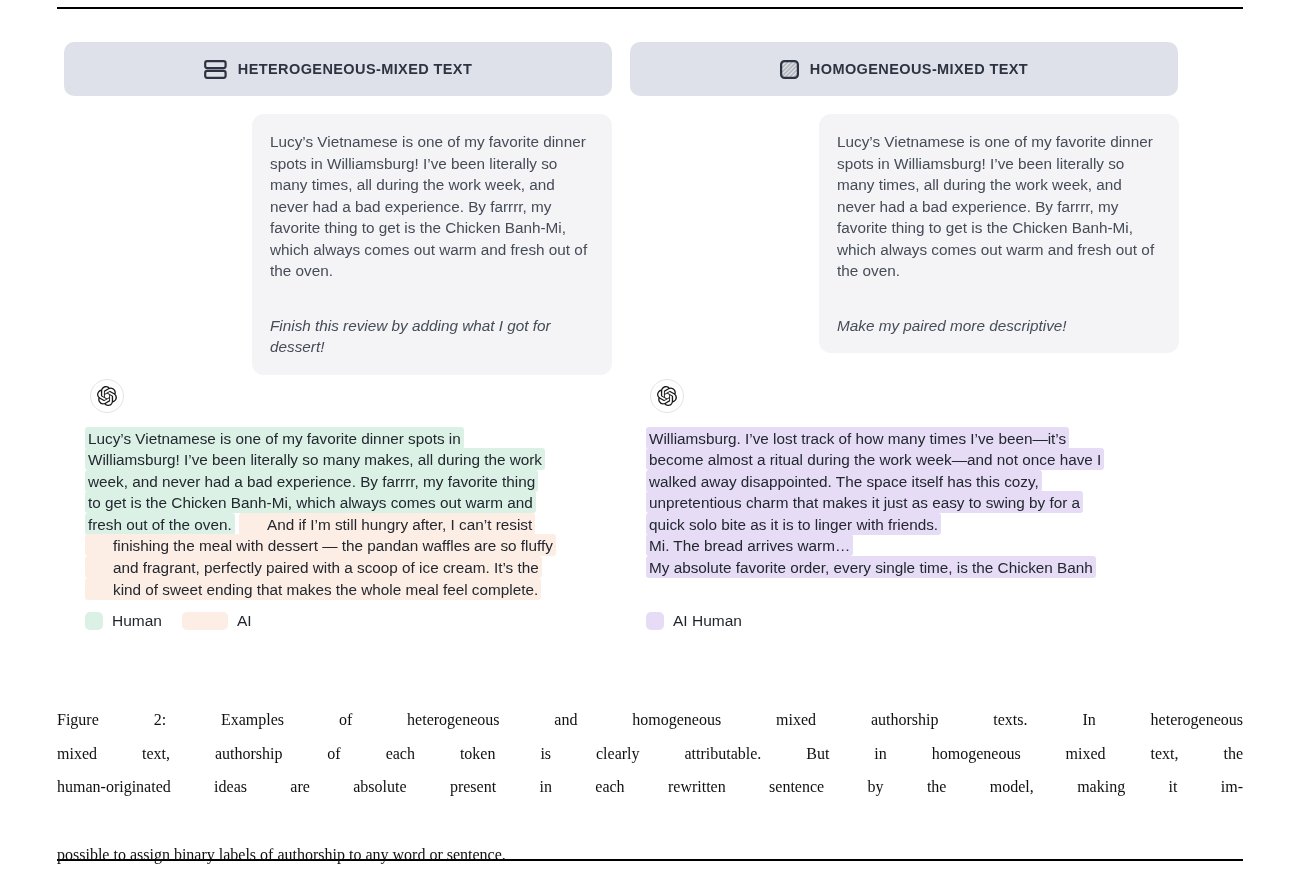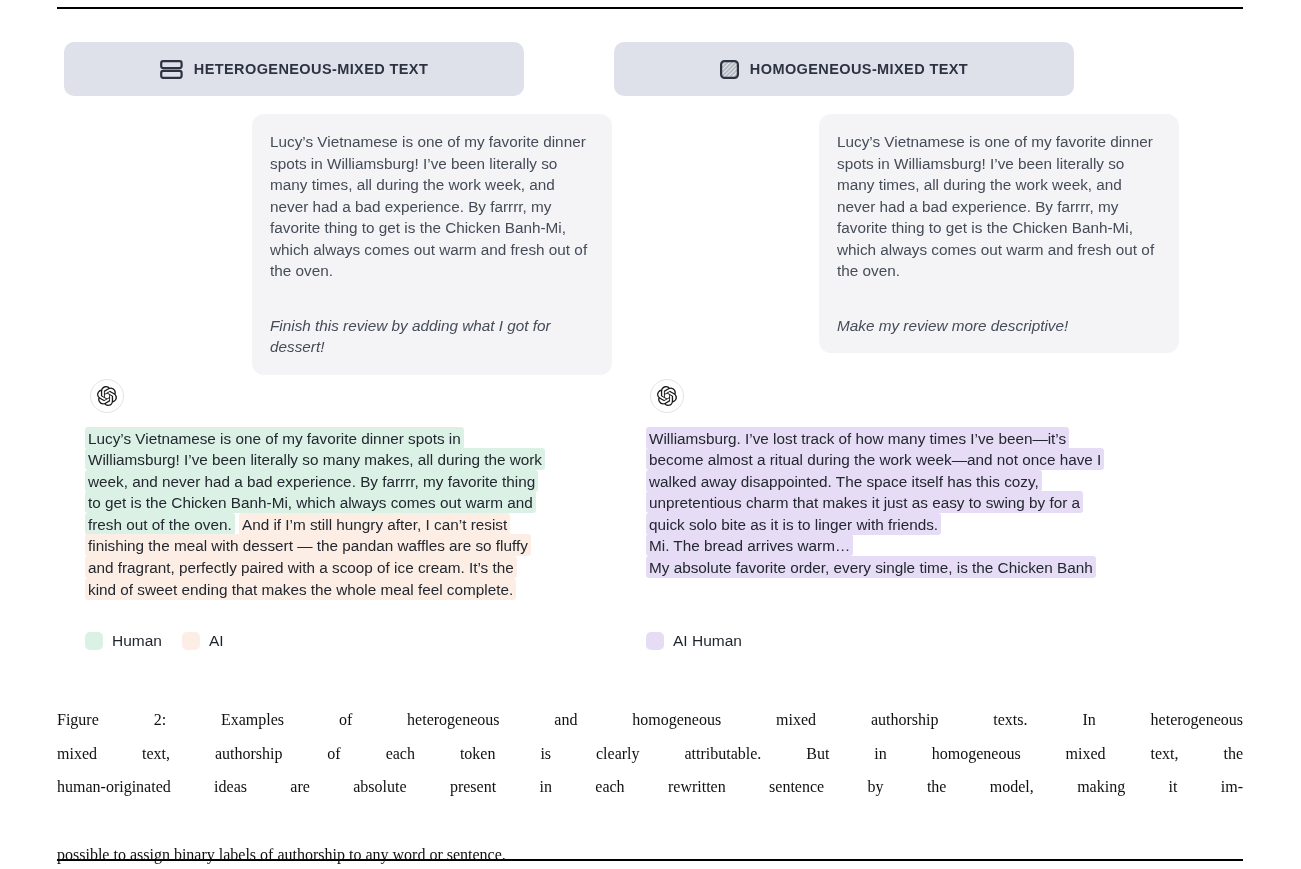--- a/index.html
+++ b/index.html
@@ -6,21 +6,21 @@
   body{
     width:1301px;height:869px;background:#ffffff;position:relative;overflow:hidden;
     font-family:"Liberation Sans",sans-serif;
     -webkit-font-smoothing:antialiased;
   }
   .rule{position:absolute;left:57px;width:1186px;height:2px;background:#000;}
   .rule-top{top:7px;}
   .rule-bottom{top:859px;}
 
   .pill{
-    position:absolute;top:42px;width:460px;height:54px;background:#dee1ea;
+    position:absolute;top:42px;width:548px;height:54px;background:#dee1ea;
     border-radius:10px;display:flex;align-items:center;justify-content:center;gap:11px;
   }
   .pill-label{font-size:14.5px;font-weight:700;letter-spacing:.4px;color:#2d3340;}
   .pill-icon{display:flex;align-items:center;}
 
   .prompt{
     position:absolute;top:114px;width:360px;background:#f4f4f6;border-radius:12px;
     padding:17px 18px;box-sizing:border-box;color:#454c58;font-size:15.3px;line-height:21.5px;
   }
   .prompt p{margin:0;}
@@ -29,24 +29,24 @@
   .avatar{
     position:absolute;top:379px;width:34px;height:34px;border-radius:50%;
     border:1px solid #e3e3e7;background:#fff;box-sizing:border-box;
     display:flex;align-items:center;justify-content:center;
   }
 
   .response{position:absolute;top:427px;font-size:15.3px;color:#23272f;}
   .resp-line{line-height:21.6px;white-space:pre;}
   .hl{padding:2.5px 3px;border-radius:3px;}
   .hl-human{background:var(--c-human);}
-  .hl-ai{background:var(--c-ai);}
+  .hl-ai{background:var(--c-ai);padding-left:28px;}
   .hl-ai-edited{background:var(--c-ai-edited);}
 
-  .legend{position:absolute;top:632px;display:flex;gap:20px;align-items:flex-end;}
+  .legend{position:absolute;top:612px;display:flex;gap:20px;align-items:flex-end;}
   .legend-item{display:flex;align-items:center;gap:9px;}
   .legend-swatch{width:18px;height:18px;border-radius:5px;display:inline-block;}
   .legend-label{font-size:15.5px;color:#1f242c;}
 
   .caption{
     position:absolute;left:57px;top:703px;width:1186px;
     font-family:"Liberation Serif",serif;font-size:16px;line-height:33.5px;color:#101010;
   }
   .cap-line{text-align:justify;text-align-last:justify;}
   .cap-line.last{text-align:center;text-align-last:left;margin-top:34px;}
@@ -92,38 +92,38 @@
     <div class="legend-item">
       <span class="legend-swatch hl-human"></span>
       <span class="legend-label">Human</span>
     </div>
     <div class="legend-item">
       <span class="legend-swatch hl-ai"></span>
       <span class="legend-label">AI</span>
     </div>
   </div>
 
-<div class="pill" style="left:614px">
+<div class="pill" style="left:630px">
   <span class="pill-icon">
     <svg width="19" height="19" viewBox="0 0 19 19">
       <defs>
         <pattern id="hatch" width="3" height="3" patternUnits="userSpaceOnUse" patternTransform="rotate(45)">
           <rect width="3" height="3" fill="#e6e8ec"></rect>
           <line x1="1" y1="0" x2="1" y2="3" stroke="#8d94a0" stroke-width="1.1"></line>
         </pattern>
       </defs>
       <rect x="1.1" y="1.1" width="16.8" height="16.8" rx="3.5" fill="url(#hatch)" stroke="#2d3340" stroke-width="2.2"></rect>
     </svg>
   </span>
   <span class="pill-label">HOMOGENEOUS-MIXED TEXT</span>
 </div>
 
 <div class="prompt" style="left:819px">
   <p class="prompt-body">Lucy’s Vietnamese is one of my favorite dinner spots in Williamsburg! I’ve been literally so many times, all during the work week, and never had a bad experience. By farrrr, my favorite thing to get is the Chicken Banh-Mi, which always comes out warm and fresh out of the oven.</p>
-  <p class="prompt-instruction">Make my review more descriptive!</p>
+  <p class="prompt-instruction">Make my paired more descriptive!</p>
 </div>
 
 <div class="avatar" style="left:650px">
   <svg width="20" height="20" viewBox="0 0 24 24" fill="#191919">
     <path d="M22.2819 9.8211a5.9847 5.9847 0 0 0-.5157-4.9108 6.0462 6.0462 0 0 0-6.5098-2.9A6.0651 6.0651 0 0 0 4.9807 4.1818a5.9847 5.9847 0 0 0-3.9977 2.9 6.0462 6.0462 0 0 0 .7427 7.0966 5.98 5.98 0 0 0 .511 4.9107 6.051 6.051 0 0 0 6.5146 2.9001A5.9847 5.9847 0 0 0 13.2599 24a6.0557 6.0557 0 0 0 5.7718-4.2058 5.9894 5.9894 0 0 0 3.9977-2.9001 6.0557 6.0557 0 0 0-.7475-7.073zm-9.022 12.6081a4.4755 4.4755 0 0 1-2.8764-1.0408l.1419-.0804 4.7783-2.7582a.7948.7948 0 0 0 .3927-.6813v-6.7369l2.02 1.1686a.071.071 0 0 1 .038.052v5.5826a4.504 4.504 0 0 1-4.4945 4.4944zm-9.6607-4.1254a4.4708 4.4708 0 0 1-.5346-3.0137l.142.0852 4.783 2.7582a.7712.7712 0 0 0 .7806 0l5.8428-3.3685v2.3324a.0804.0804 0 0 1-.0332.0615L9.74 19.9502a4.4992 4.4992 0 0 1-6.1408-1.6464zM2.3408 7.8956a4.485 4.485 0 0 1 2.3655-1.9728V11.6a.7664.7664 0 0 0 .3879.6765l5.8144 3.3543-2.0201 1.1685a.0757.0757 0 0 1-.071 0l-4.8303-2.7865A4.504 4.504 0 0 1 2.3408 7.8956zm16.5963 3.8558L13.1038 8.364 15.1192 7.2a.0757.0757 0 0 1 .071 0l4.8303 2.7913a4.4944 4.4944 0 0 1-.6765 8.1042v-5.6772a.79.79 0 0 0-.407-.667zm2.0107-3.0231l-.142-.0852-4.7735-2.7818a.7759.7759 0 0 0-.7854 0L9.409 9.2297V6.8974a.0662.0662 0 0 1 .0284-.0615l4.8303-2.7866a4.4992 4.4992 0 0 1 6.6802 4.66zM8.3065 12.863l-2.02-1.1638a.0804.0804 0 0 1-.038-.0567V6.0742a4.4992 4.4992 0 0 1 7.3757-3.4537l-.142.0805L8.704 5.459a.7948.7948 0 0 0-.3927.6813zm1.0976-2.3654l2.602-1.4998 2.6069 1.4998v2.9994l-2.5974 1.4997-2.6067-1.4997z"></path>
   </svg>
 </div>
 
 <div class="response" style="left:646px">
     <div class="resp-line"><span class="hl hl-ai-edited">Williamsburg. I’ve lost track of how many times I’ve been—it’s</span></div>

